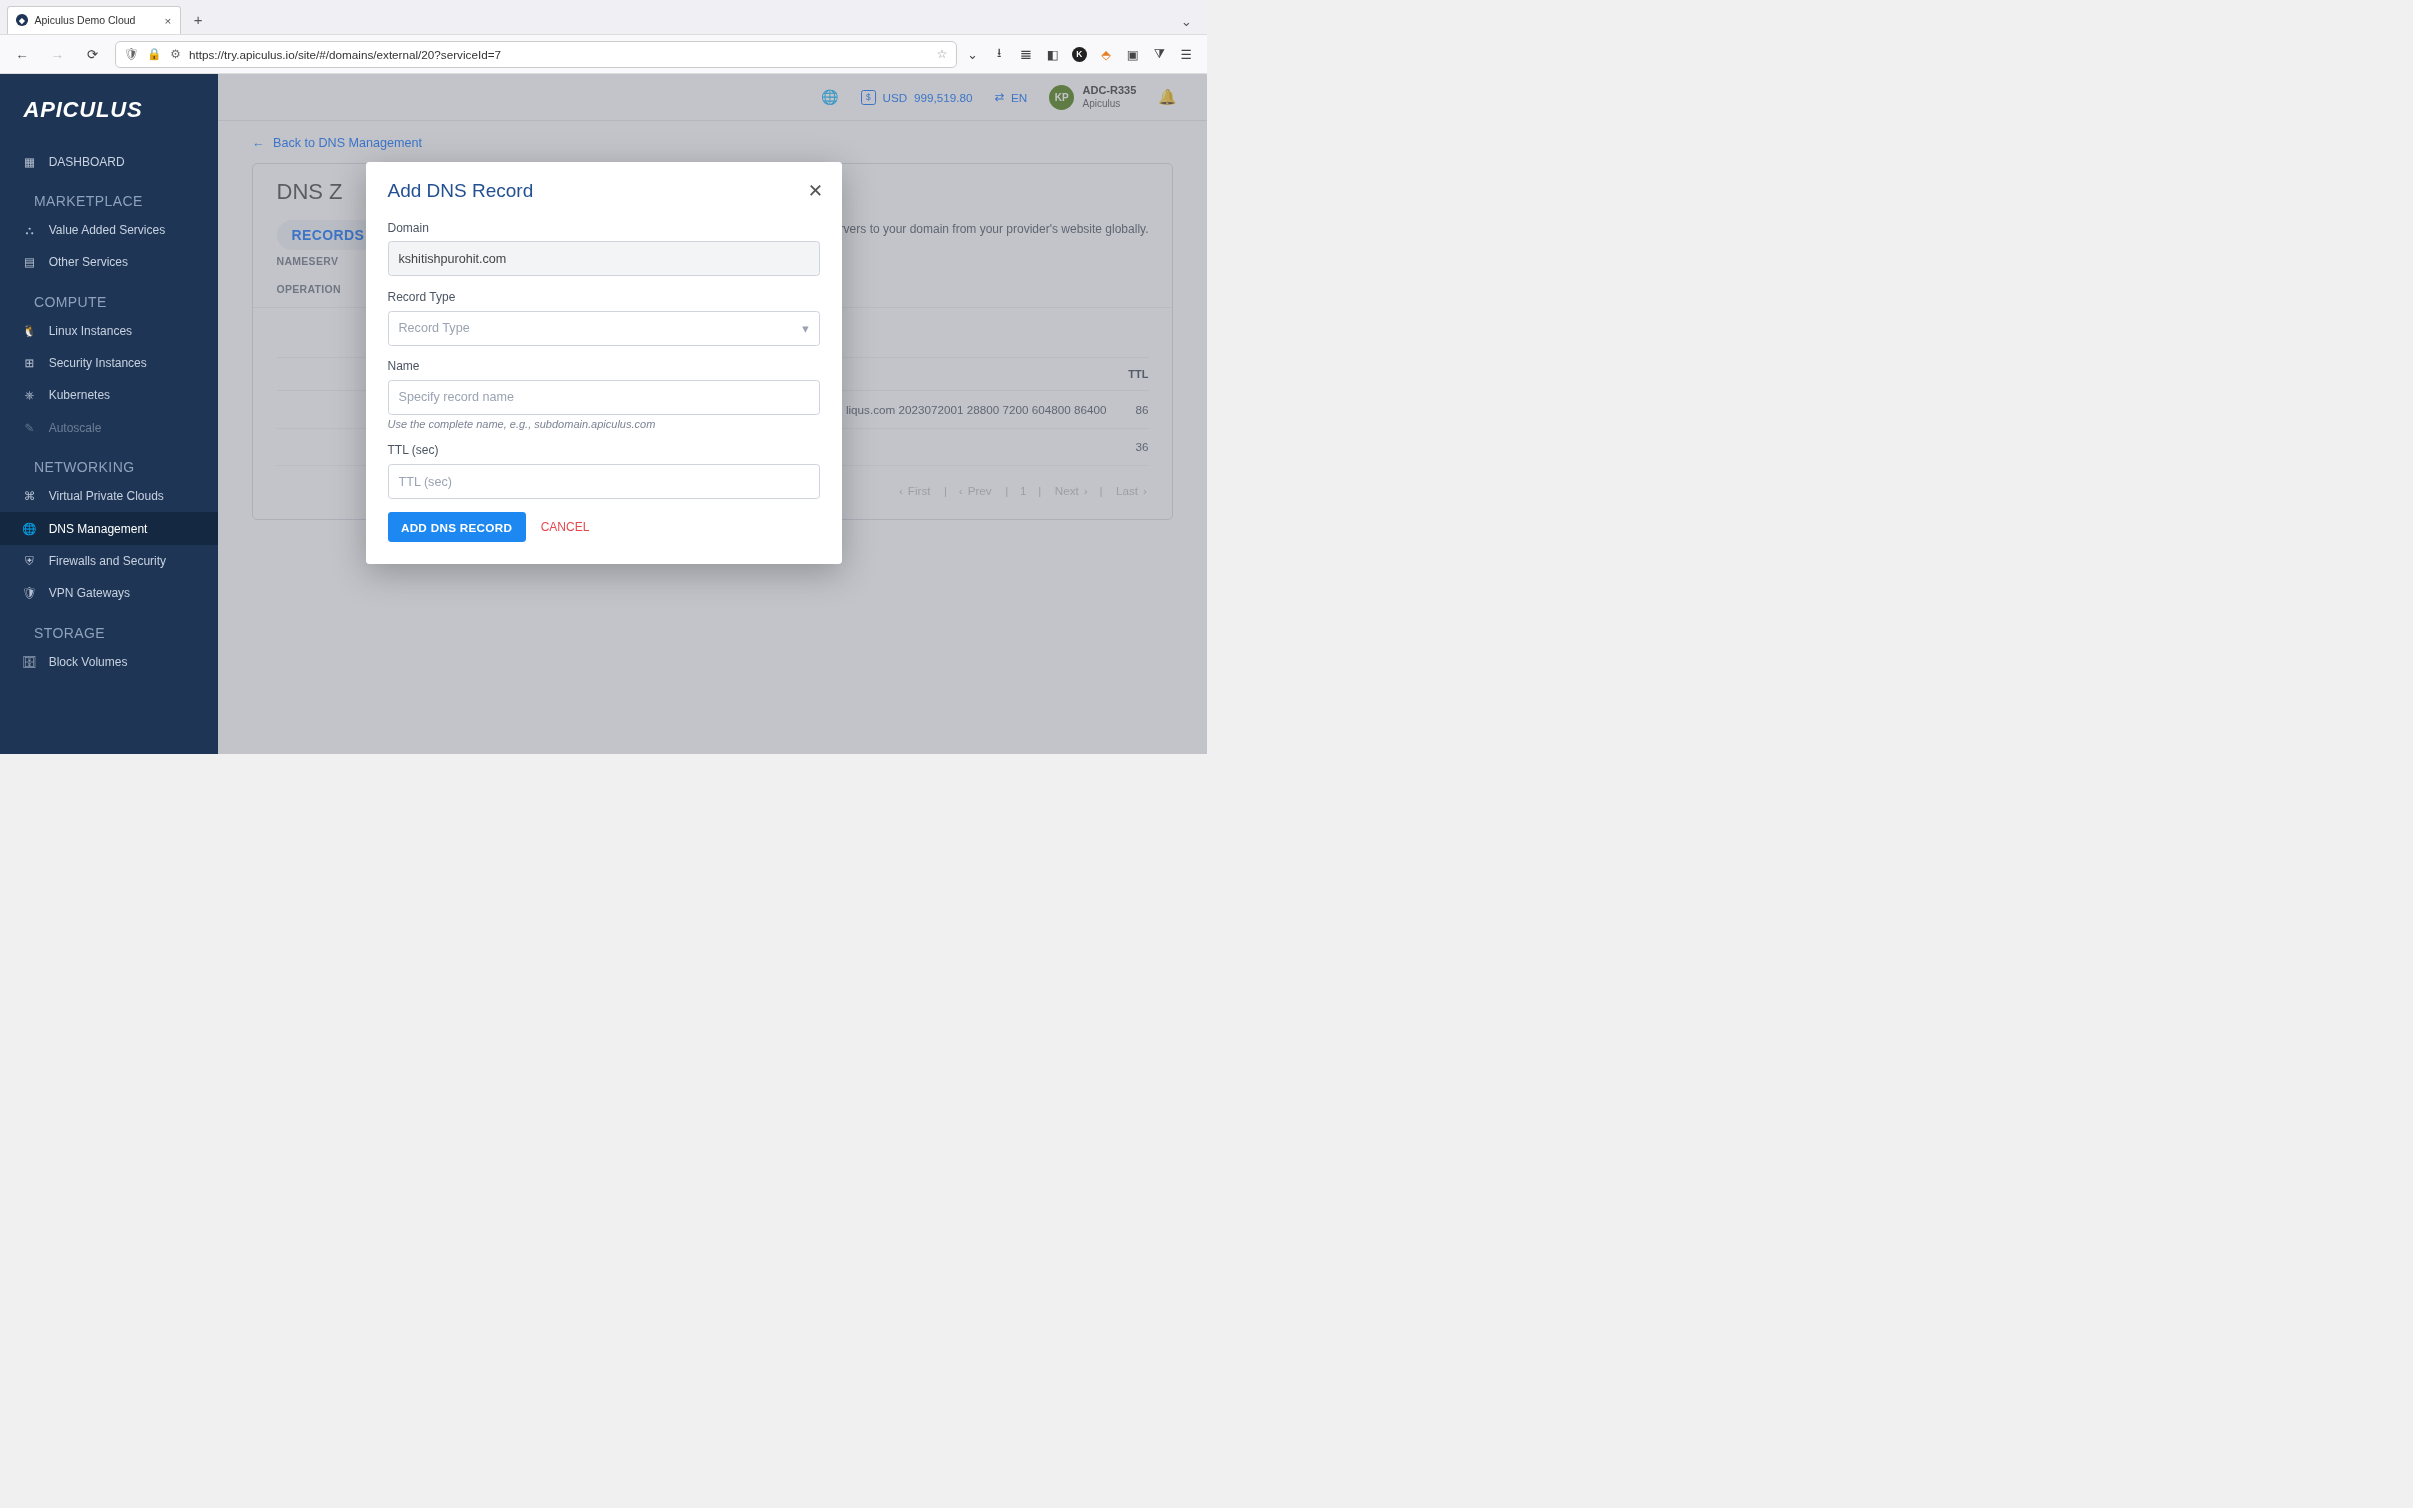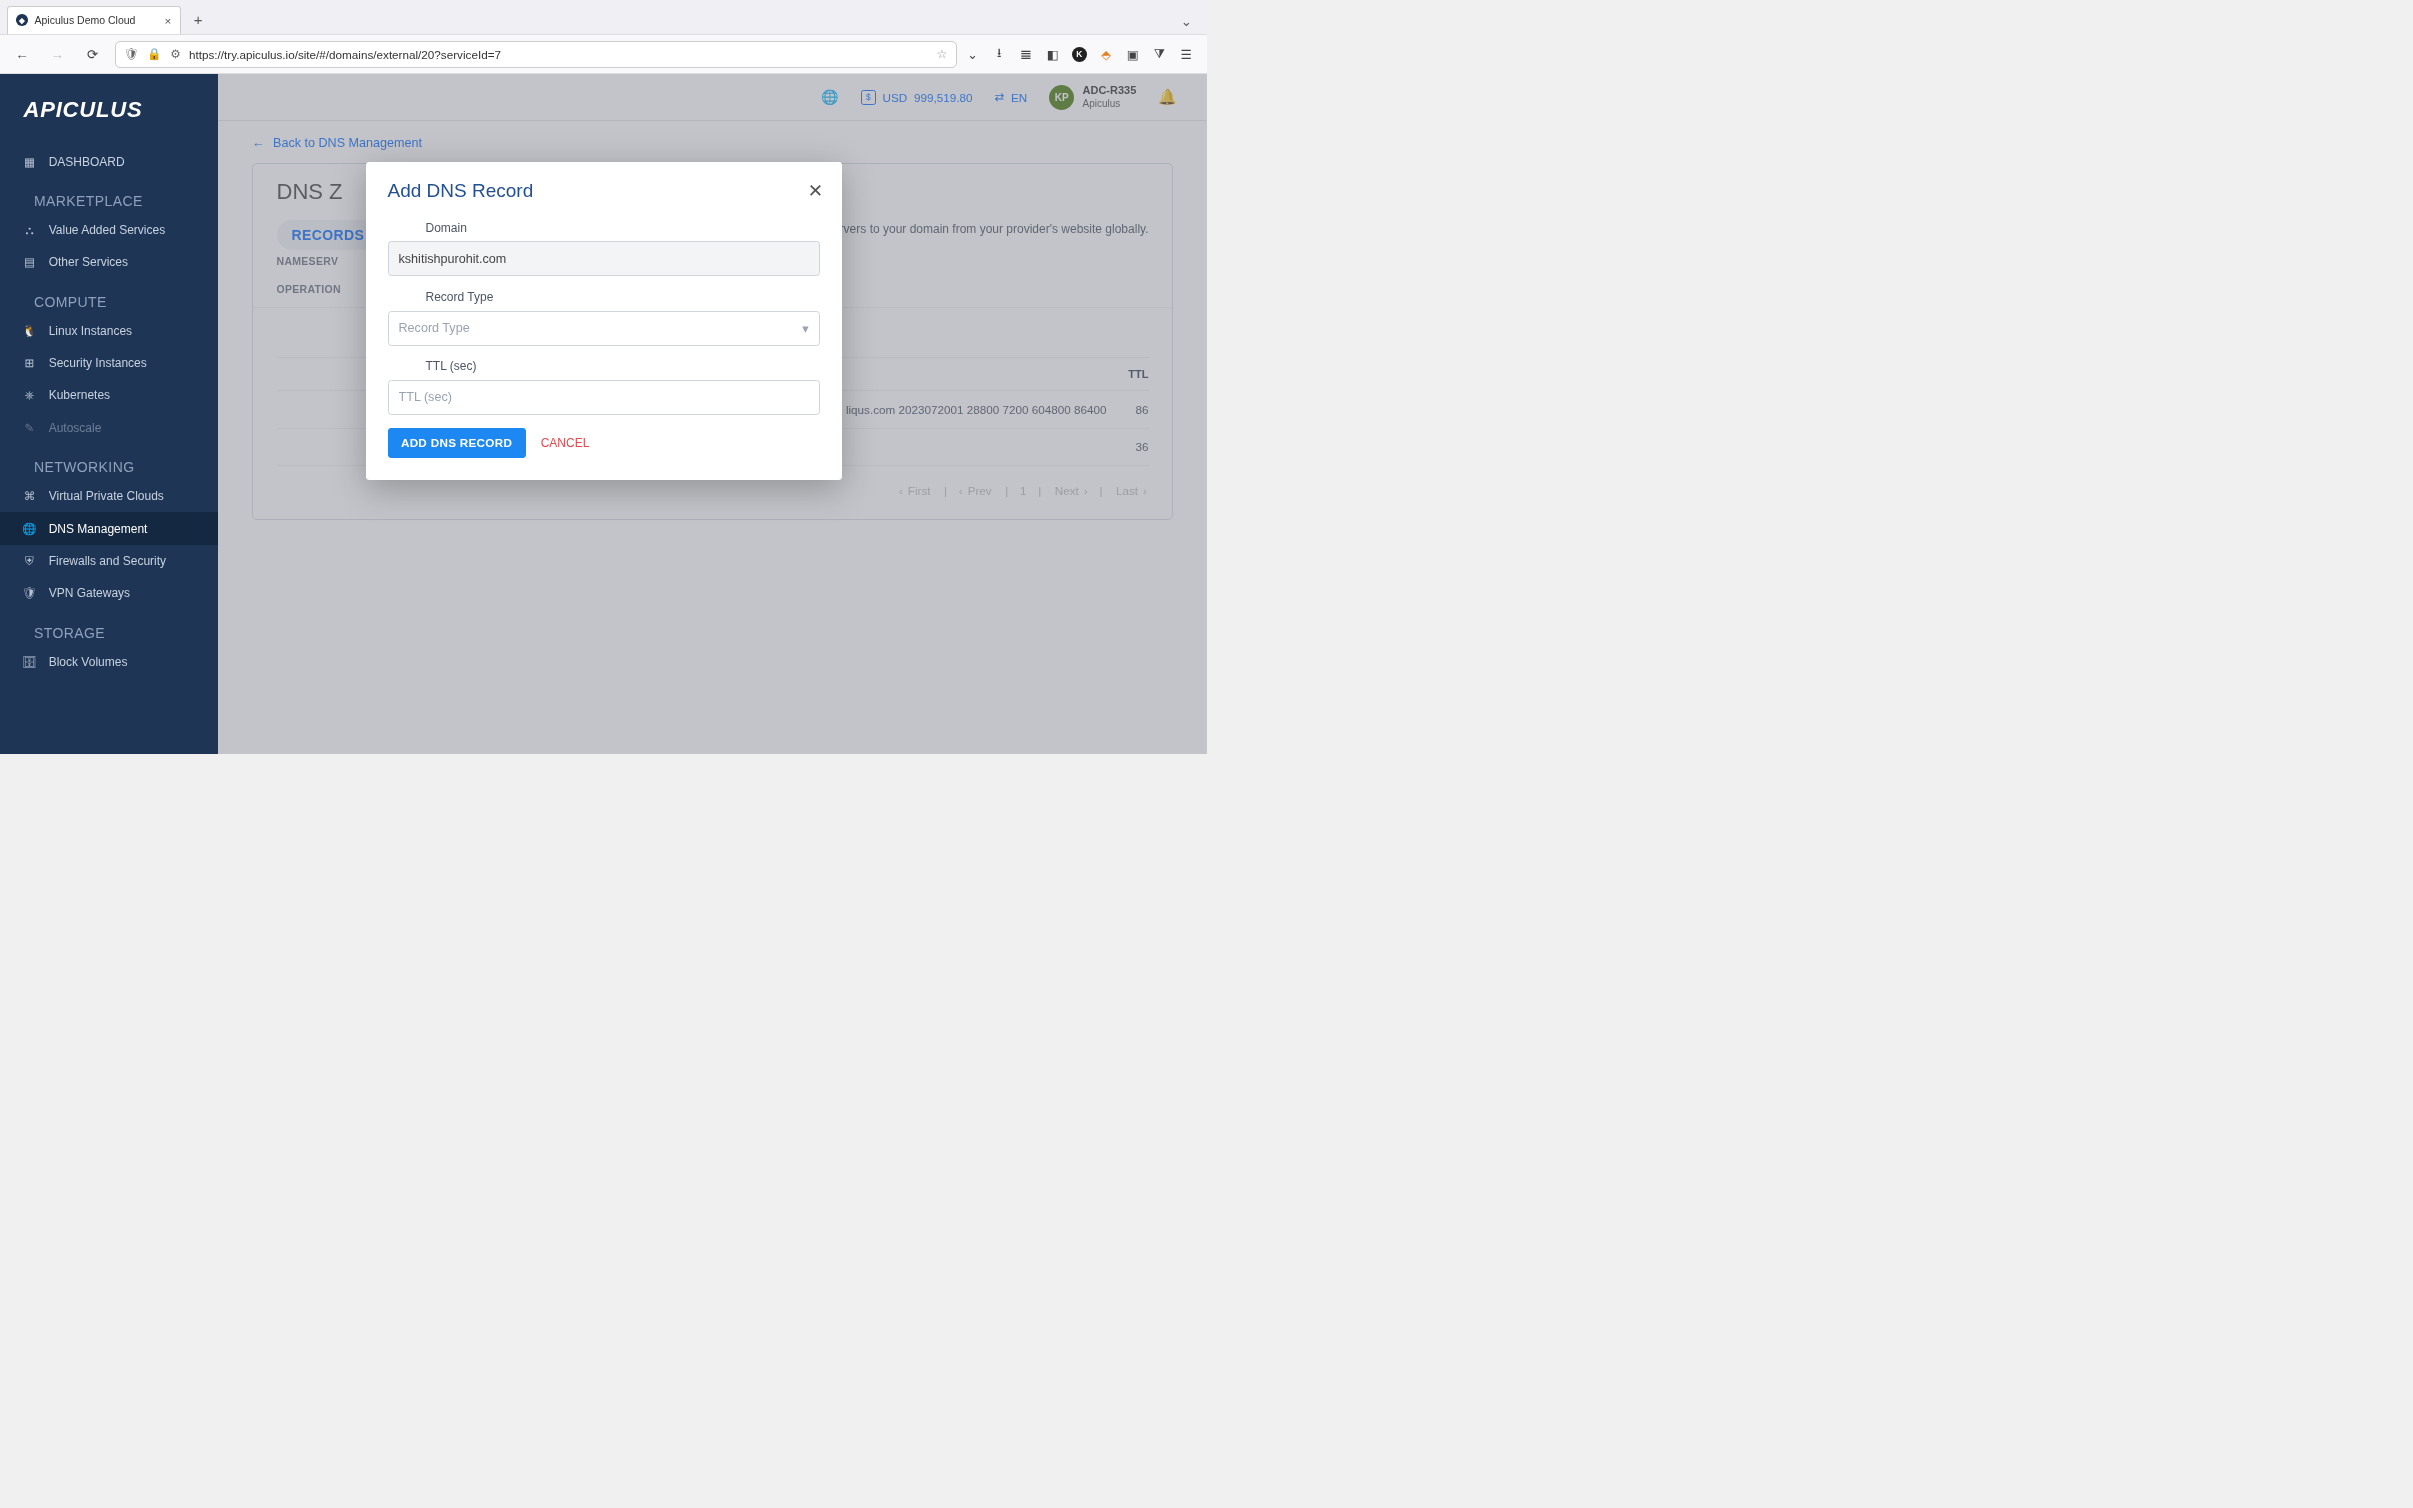--- a/index.html
+++ b/index.html
@@ -68,21 +68,21 @@
   .pager span{padding:0 1.7px;}
 
   
   .dim{position:absolute;top:0;left:218px;right:0;bottom:0;background:rgba(120,125,135,.45);}
 
   
   .modal{position:absolute;top:162px;left:50%;transform:translateX(-50%);width:476px;background:#fff;border-radius:3.4px;box-shadow:0 8.4px 34px rgba(0,0,0,.25);padding:18.4px 22px 22px 22px;z-index:50;}
   .modal h2{font-size:19px;font-weight:500;color:#235090;margin-bottom:18.4px;}
   .modal-close{position:absolute;top:18.4px;right:18.4px;font-size:18.4px;color:#555;cursor:pointer;}
   .fld{margin-bottom:13.4px;}
-  .fld label{display:block;font-size:12px;color:#4b5563;margin-bottom:6.7px;margin-left:38px;}
+  .fld label{display:block;font-size:12px;color:#4b5563;margin-bottom:6.7px;}
   .fld input,.fld .select{width:100%;height:35px;border:0.8px solid #cfd4dc;border-radius:3.4px;padding:0 10px;font-size:12.6px;color:#444;background:#fff;}
   .fld input.readonly{background:#f3f4f6;}
   .fld input::placeholder{color:#9aa3b2;}
   .fld .select{display:flex;align-items:center;justify-content:space-between;color:#9aa3b2;}
   .hint{font-style:italic;font-size:11px;color:#7b8494;margin-top:3.4px;}
   .modal-actions{display:flex;gap:15px;align-items:center;margin-top:5px;}
   .btn-primary{background:#1d88f2;color:#fff;border:none;border-radius:3.4px;padding:8.4px 13.4px;font-size:11.7px;font-weight:600;letter-spacing:0.3px;}
   .btn-cancel{color:#e5484d;font-size:12px;font-weight:500;background:none;border:none;}
 </style>
 </head>
@@ -265,20 +265,25 @@
   </div>
 
   <div class="fld">
     <label>Record Type</label>
     <div class="select">
       <span>Record Type</span>
       <span>▾</span>
     </div>
   </div>
 
+  <div class="fld">
+    <label>Name</label>
+    <input placeholder="Specify record name" style="">
+    <div class="hint">Use the complete name, e.g., subdomain.apiculus.com</div>
+  </div>
 
 
   <div class="fld">
     <label>TTL (sec)</label>
     <input placeholder="TTL (sec)" style="">
   </div>
 
   <div class="modal-actions">
     <button class="btn-primary">ADD DNS RECORD</button>
     <button class="btn-cancel">CANCEL</button>

